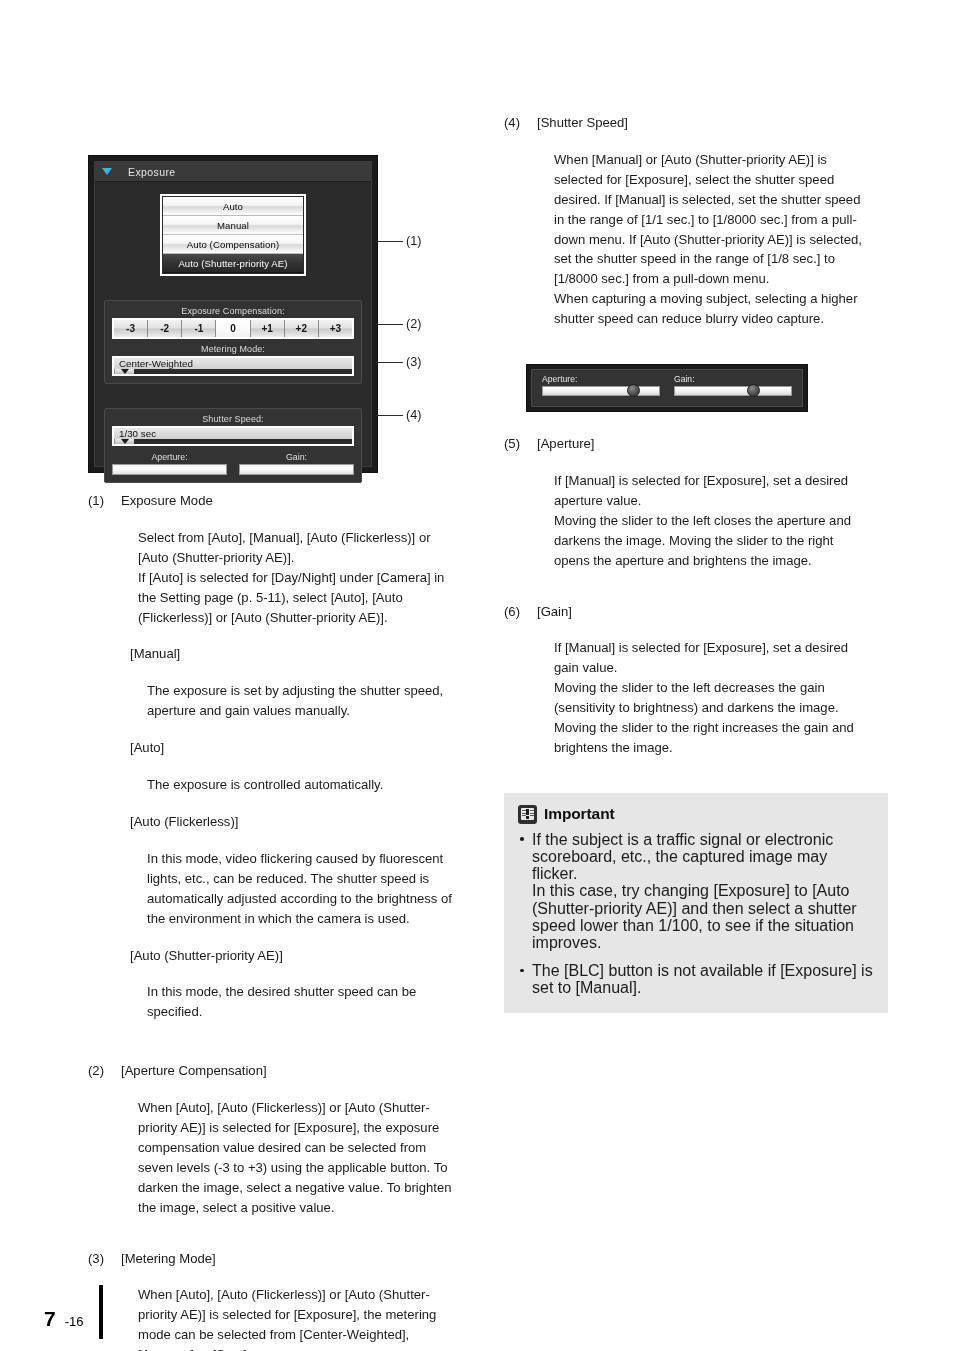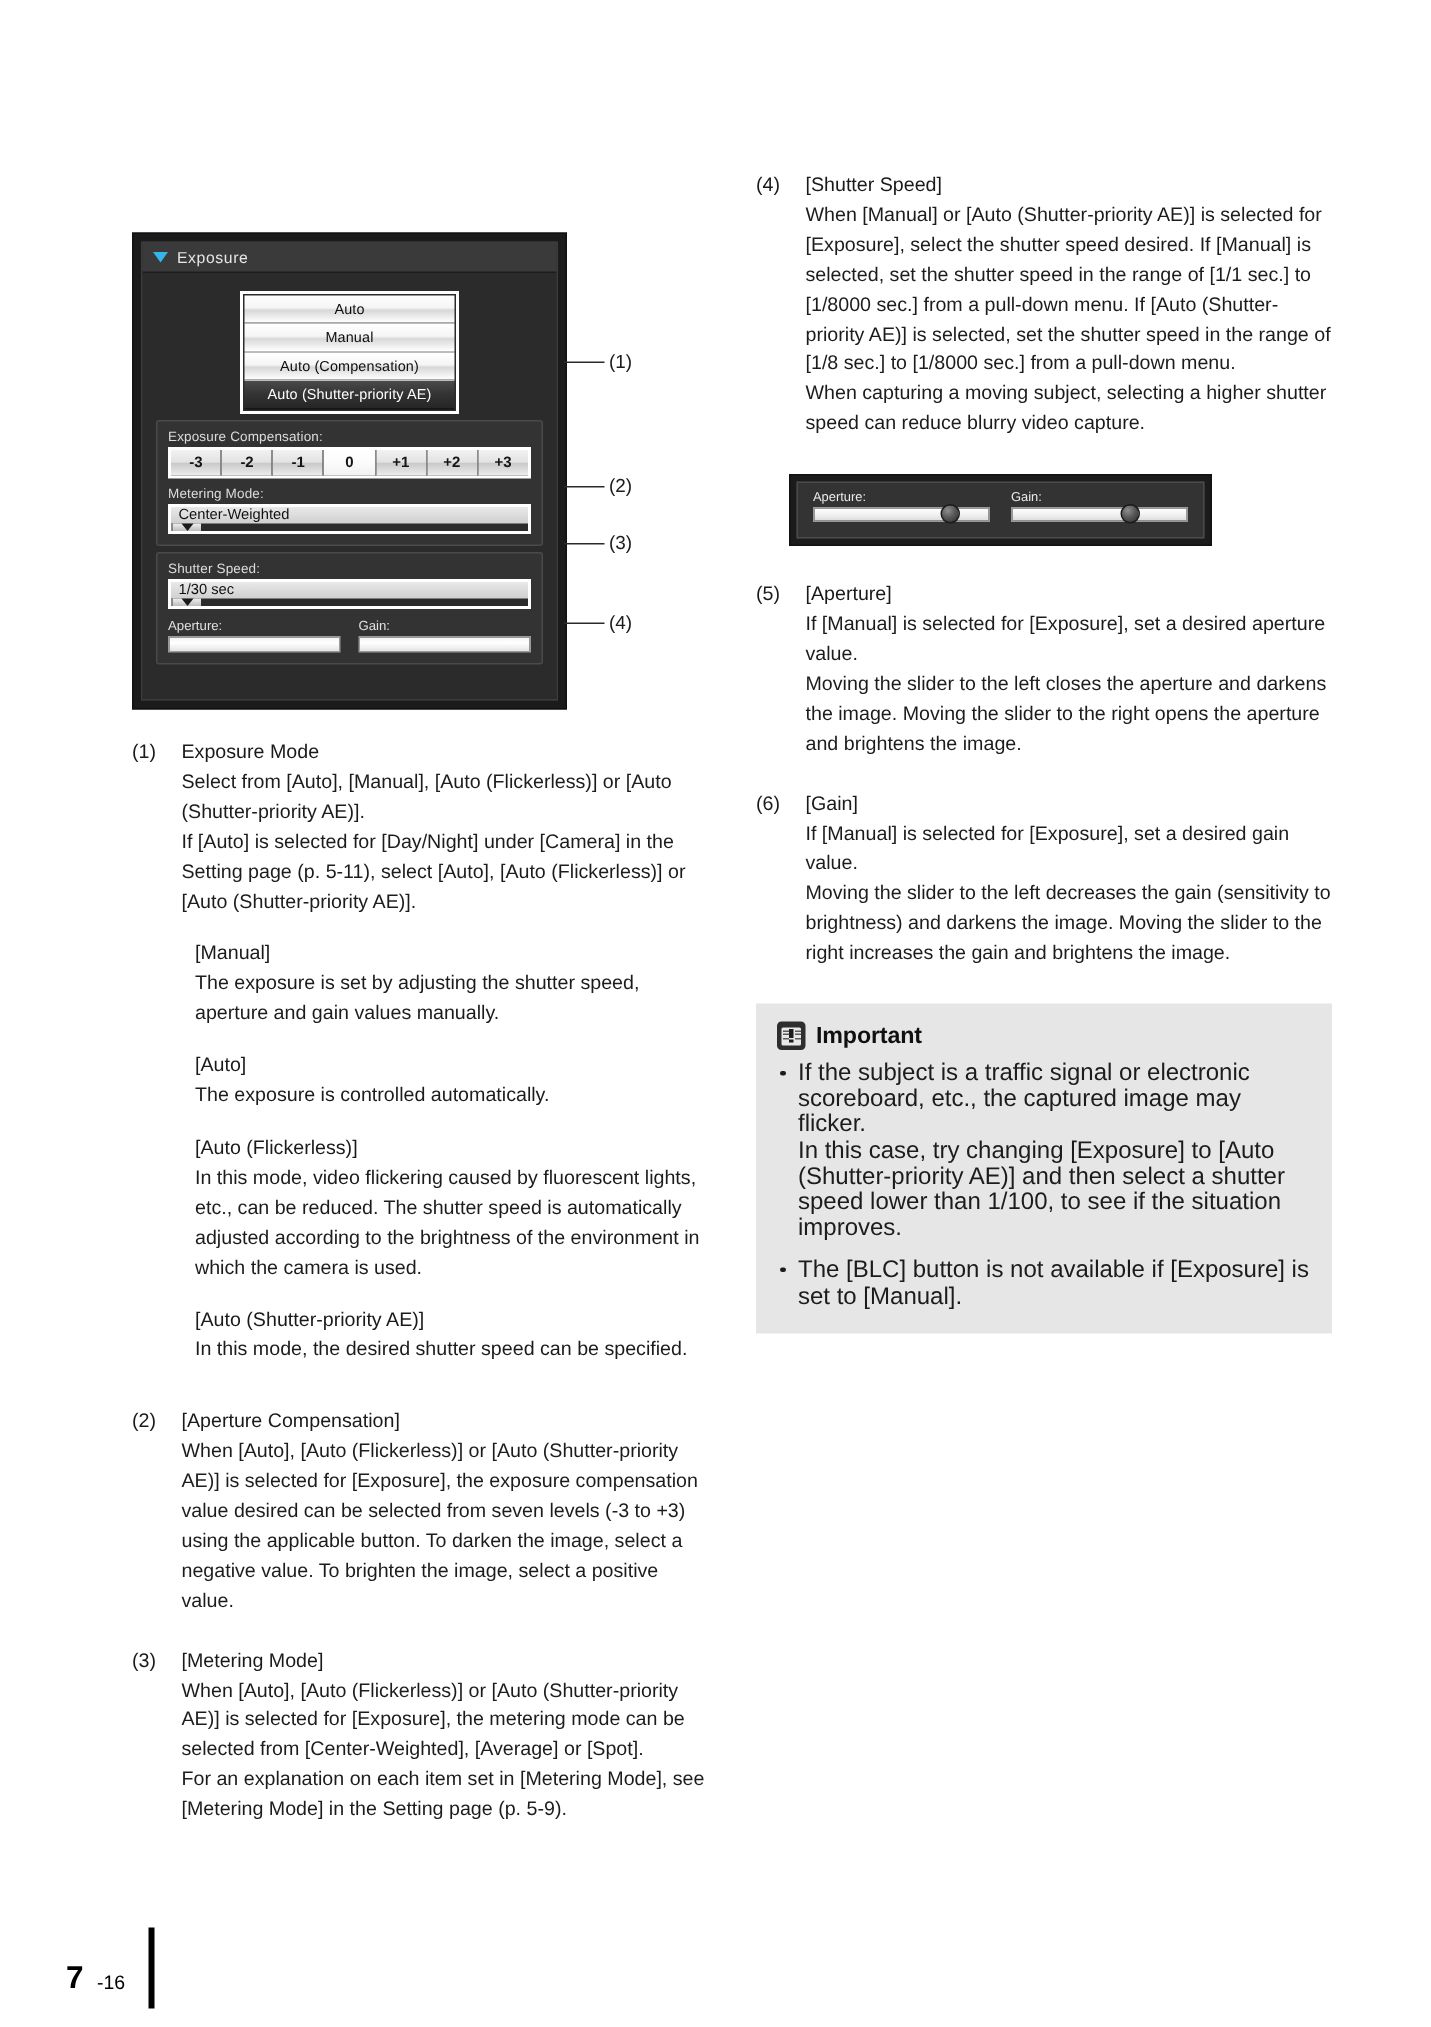--- a/index.html
+++ b/index.html
@@ -57,21 +57,21 @@
     left: 504px;
     top: 113px;
     width: 384px;
   }
 
   
   .para {
     font-size: 13.1px;
     line-height: 19.9px;
     color: #1c1c1c;
-    margin: 0;
+    margin: 17px;
   }
   .numbered {
     position: relative;
     padding-left: 33px;
     margin-bottom: 6px;
   }
   .numbered > .num {
     position: absolute;
     left: 0;
     top: 0;
@@ -109,21 +109,21 @@
     background: #2a2a2a;
     border: 1px solid #3c3c3c;
   }
   .shot-titlebar {
     height: 19px;
     background: #3a3a3a;
     border-bottom: 1px solid #1e1e1e;
     display: flex;
     align-items: center;
     padding-left: 7px;
-    gap: 6px;
+    gap: 16px;
   }
   .tri-down {
     width: 0; height: 0;
     border-left: 5px solid transparent;
     border-right: 5px solid transparent;
     border-top: 7px solid #35b6e8;
   }
   .shot-titlebar-label {
     font-size: 10.5px;
     color: #e6e6e6;
@@ -161,22 +161,23 @@
     background: linear-gradient(to bottom, #4a4a4a 0%, #333333 50%, #262626 100%);
     color: #ffffff;
     border-bottom: 1px solid #141414;
   }
 
   
   .grp {
     background: #333333;
     border: 1px solid #4a4a4a;
     border-radius: 2px;
-    margin-top: 4px;
+    margin-top: 24px;
     padding: 5px 7px 7px;
+    text-align: center;
   }
   .grp-label {
     font-size: 9px;
     color: #dcdcdc;
     letter-spacing: 0.1px;
     margin-bottom: 2px;
   }
 
   .comp-box {
     border: 2px solid #ffffff;

